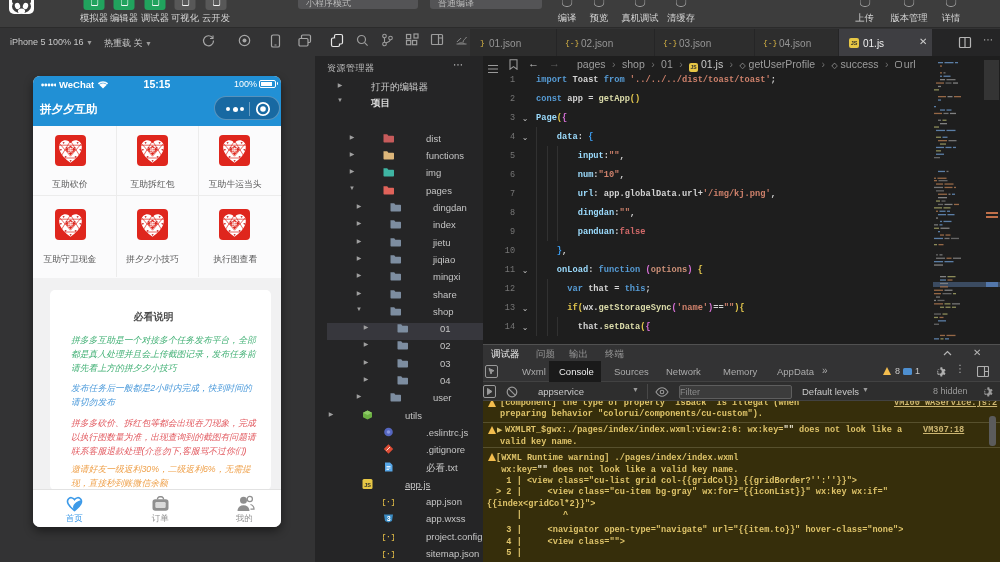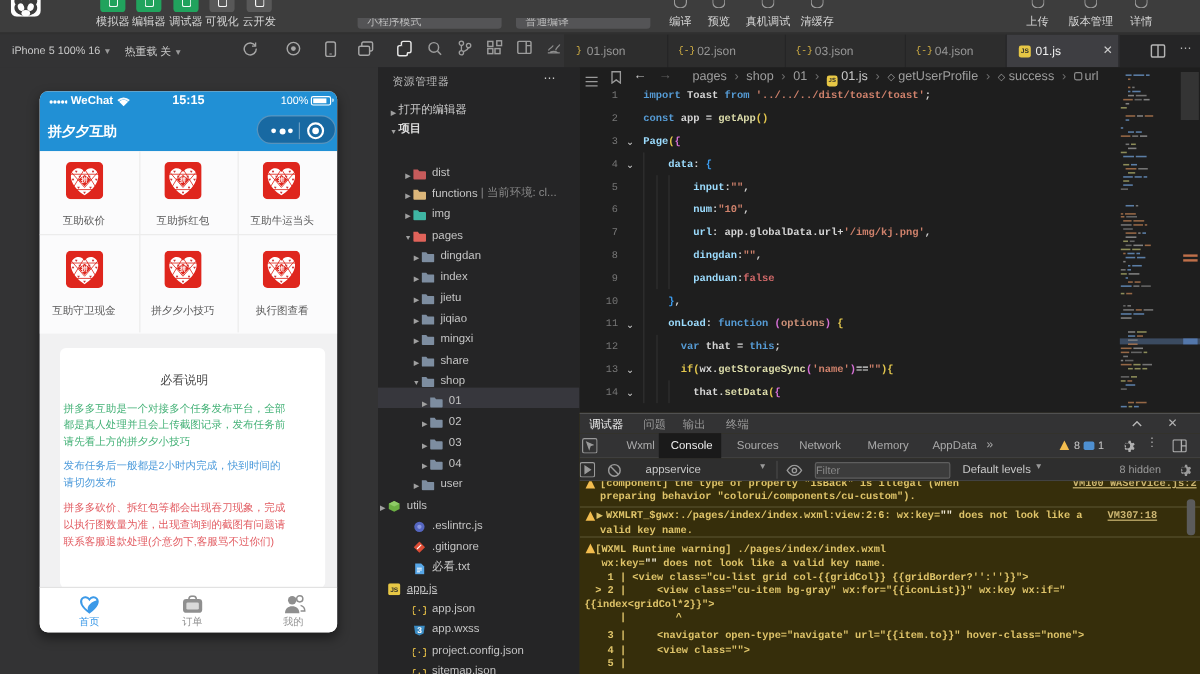--- a/index.html
+++ b/index.html
@@ -6,53 +6,53 @@
  font-family:"Liberation Sans",sans-serif;-webkit-font-smoothing:antialiased;}
 #app *{box-sizing:border-box;}
 .ab{position:absolute;}
 
 #r1{position:absolute;left:0;top:0;width:1000px;height:28px;background:#3d3d3d;border-bottom:1px solid #2b2b2b;}
 .tlab{position:absolute;top:12px;font-size:9.3px;color:#d6d6d6;transform:translateX(-50%);white-space:nowrap;}
 .gbtn{position:absolute;top:0;width:21px;height:10px;border-radius:0 0 3px 3px;transform:translateX(-50%);}
 .gbtn:after{content:"";position:absolute;left:7px;top:-1px;width:6px;height:5.5px;border:1.2px solid rgba(255,255,255,0.95);border-top:none;border-radius:0 0 2px 2px;}
 .green{background:#21a35d;}
 .gray{background:#585858;}
-.drop{position:absolute;top:15px;height:9px;background:#545456;border-radius:0 0 3px 3px;color:#bbb;font-size:9px;overflow:hidden;line-height:6px;padding-left:8px;font-family:Liberation Serif, serif;}
+.drop{position:absolute;top:0;height:9px;background:#545456;border-radius:0 0 3px 3px;color:#bbb;font-size:9px;overflow:hidden;line-height:6px;padding-left:8px;font-family:Liberation Serif, serif;}
 .icfrag{position:absolute;top:0;width:11px;height:7px;border:1.3px solid #9a9a9a;border-top:none;border-radius:0 0 5px 5px;transform:translateX(-50%);}
 
 #r2{position:absolute;left:0;top:29px;width:1000px;height:27px;background:#333334;}
 .r2t{position:absolute;top:8px;font-size:9px;color:#c9c9c9;white-space:nowrap;}
 .r2i{position:absolute;top:5px;color:#a6a6a6;}
 
 #tabs{position:absolute;left:470px;top:0;width:530px;height:27px;background:#252526;}
 .tab{position:absolute;top:0;height:27px;background:#2d2d2d;border-right:1px solid #252526;color:#969696;font-size:10px;}
 .tab .lb{position:absolute;top:8.5px;left:24px;white-space:nowrap;}
 .tab .br{position:absolute;top:8.5px;left:8px;color:#d9b545;font-size:8px;font-family:"Liberation Mono",monospace;}
 .tab.act{background:#3e3e42;color:#f0f0f0;}
 
 #sim{position:absolute;left:0;top:56px;width:315px;height:506px;background:#333334;}
 #expl{position:absolute;left:315px;top:56px;width:168px;height:506px;background:#252526;overflow:hidden;}
 #edit{position:absolute;left:483px;top:56px;width:517px;height:288px;background:#1e1e1e;overflow:hidden;}
 #cons{position:absolute;left:483px;top:344px;width:517px;height:218px;background:#362e0b;border-top:1px solid #515151;overflow:hidden;}
 
-.erow{position:absolute;left:0;width:168px;height:17px;display:flex;align-items:flex-end;color:#c5c5c5;font-size:9.5px;white-space:nowrap;}
+.erow{position:absolute;left:12px;width:168px;height:17px;display:flex;align-items:flex-start;color:#c5c5c5;font-size:9.5px;white-space:nowrap;gap:27px;}
 .erow .chev{width:8px;font-size:6px;color:#9f9f9f;flex:none;text-align:center;}
 .erow svg{flex:none;margin-right:5px;}
 .fi{width:11px;height:10px;}
 
 .cl{position:absolute;left:53px;height:19px;line-height:19px;font-family:"Liberation Mono",monospace;font-size:8.7px;font-weight:bold;white-space:pre;color:#d4d4d4;}
 .ln{position:absolute;width:32px;text-align:right;height:19px;line-height:19px;font-family:"Liberation Mono",monospace;font-size:8.5px;color:#767676;}
 .fold{position:absolute;width:10px;color:#c0c0c0;font-size:8px;height:19px;line-height:19px;text-align:center;}
 .k{color:#569cd6}.p{color:#9cdcfe}.s{color:#d0826c}.f{color:#dcdcaa}.g{color:#e2c64d}.pk{color:#d670d6}.b3{color:#3c9df0}.rd{color:#d16969}.tan{color:#ce9178}
 
 .ct{font-family:"Liberation Mono",monospace;font-size:8.6px;font-weight:bold;color:#dfc46a;position:absolute;white-space:pre;}
 .warntri{position:absolute;width:0;height:0;border-left:4.5px solid transparent;border-right:4.5px solid transparent;border-bottom:8px solid #f3bd4e;}
 .hic{position:absolute;width:31px;height:31px;}
 .glab{position:absolute;width:82.6px;text-align:center;color:#5a5a5a;font-size:8.8px;white-space:nowrap;}
-.para{position:absolute;left:20px;width:200px;color:#555;font-size:8.8px;line-height:14.2px;white-space:nowrap;}
+.para{position:absolute;left:38px;width:200px;color:#555;font-size:8.8px;line-height:14.2px;white-space:nowrap;font-style:italic;}
 .ptab{position:absolute;top:437px;width:82.6px;text-align:center;font-size:8.5px;}
 .sep{color:#6f6f6f;margin:0 3.5px;}.sym{color:#9d9d9d;font-size:8px;}
 </style></head>
 <body>
 <div id="app">
 <div id="r1">
  <svg class="ab" style="left:9px;top:0" width="25" height="14" viewBox="0 0 25 14">
    <path d="M0 0h25v9a5 5 0 0 1-5 5H5a5 5 0 0 1-5-5Z" fill="#fdfdfd"></path>
    <circle cx="6" cy="1" r="3" fill="#3b3b3b"></circle>
         <circle cx="19" cy="1" r="3" fill="#3b3b3b"></circle>
@@ -223,24 +223,25 @@
           <use href="#hicon"></use>
         </svg>
   <div class="glab" style="left:-4.4px;top:103px">互助砍价</div>
   <div class="glab" style="left:78.2px;top:103px">互助拆红包</div>
   <div class="glab" style="left:160.9px;top:103px">互助牛运当头</div>
   <div class="glab" style="left:-4.4px;top:177.5px">互助守卫现金</div>
   <div class="glab" style="left:78.2px;top:177.5px">拼夕夕小技巧</div>
   <div class="glab" style="left:160.9px;top:177.5px">执行图查看</div>
 
   <div class="ab" style="left:17px;top:214px;width:221px;height:200px;background:#fff;border-radius:5px"></div>
-  <div class="ab" style="left:17px;top:234px;width:207px;text-align:center;color:#4a4a4a;font-size:10px;font-weight:normal">必看说明</div>
+  <div class="ab" style="left:17px;top:234px;width:207px;text-align:center;color:#4a4a4a;font-size:10px;font-weight:bold">必看说明</div>
   <div class="para" style="top:257px;color:#43b176">拼多多互助是一个对接多个任务发布平台，全部<br>都是真人处理并且会上传截图记录，发布任务前<br>请先看上方的拼夕夕小技巧</div>
   <div class="para" style="top:305px;color:#4d9bdb">发布任务后一般都是2小时内完成，快到时间的<br>请切勿发布</div>
   <div class="para" style="top:339.5px;color:#e25a60">拼多多砍价、拆红包等都会出现吞刀现象，完成<br>以执行图数量为准，出现查询到的截图有问题请<br>联系客服退款处理(介意勿下,客服骂不过你们)</div>
+  <div class="para" style="top:386px;color:#efa14b">邀请好友一级返利30%，二级返利6%，无需提<br>现，直接秒到账微信余额</div>
 
   <div class="ab" style="left:0;top:413px;width:248px;height:38px;background:#fff;border-top:1px solid #e2e2e2"></div>
   <svg class="ab" style="left:32px;top:419px" width="19" height="17" viewBox="0 0 19 17">
           <path d="M9.5 15.5C3 10.5 1.2 6.5 3.4 3.9 5 2 7.8 2.3 9.5 4.6 11.2 2.3 14 2 15.6 3.9 17.8 6.5 16 10.5 9.5 15.5Z" fill="none" stroke="#3d9ae8" stroke-width="1.6"></path>
           <path d="M9.5 15.2C6 12.5 9 7 15.8 5.2 17 7.8 15 11.2 9.5 15.2Z" fill="#3d9ae8"></path>
         </svg>
   <div class="ptab" style="left:0;color:#3d9ae8">首页</div>
   <svg class="ab" style="left:118px;top:420px" width="19" height="16" viewBox="0 0 19 16">
           <path d="M6.5 3.5V3a2.2 2.2 0 0 1 2.2-2.2h1.6A2.2 2.2 0 0 1 12.5 3v.5" fill="none" stroke="#8f8f8f" stroke-width="1.4"></path>
           <rect x="1.5" y="3.2" width="16" height="11.5" rx="2.8" fill="#8f8f8f"></rect>

